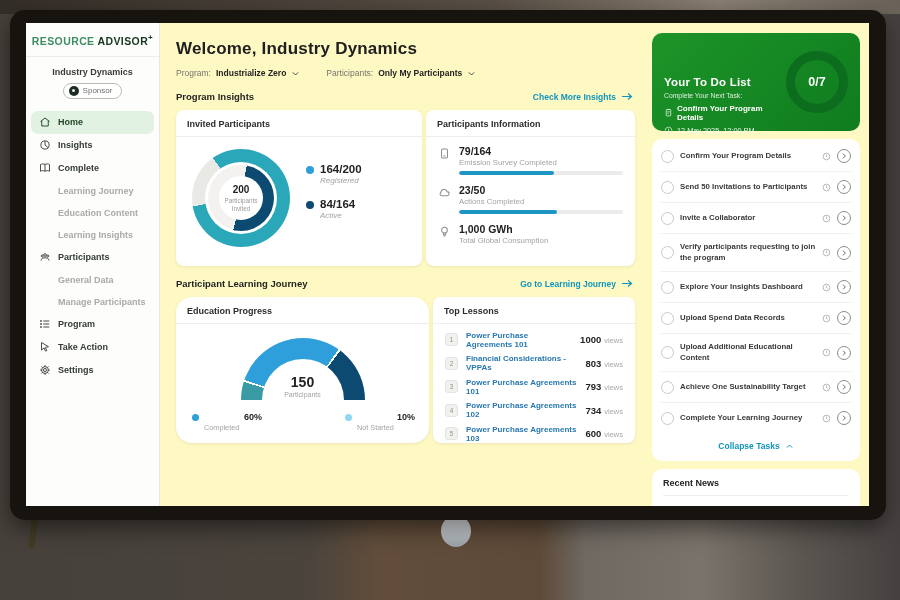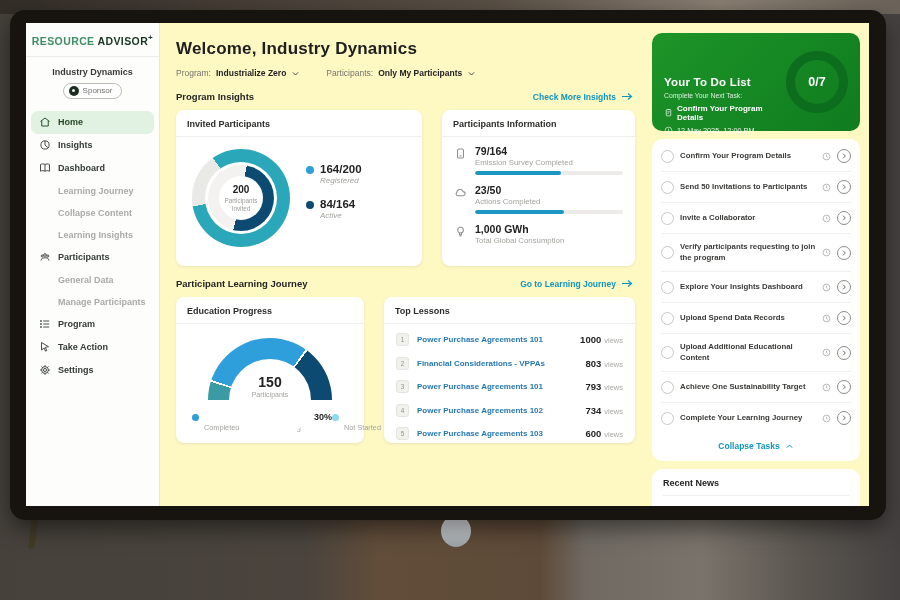--- a/index.html
+++ b/index.html
@@ -43,21 +43,21 @@
   .h1{font-size:17px;font-weight:bold;color:#202020;letter-spacing:.2px;margin:4px 0 9px;}
   .filters{display:flex;gap:26px;align-items:center;margin-bottom:13px;}
   .filter{display:flex;align-items:center;gap:5px;cursor:pointer;}
   .filter .lab{color:#74746f;font-size:8.5px;}
   .filter .val{font-weight:bold;font-size:8.5px;color:#232323;}
   .chev{width:9px;height:9px;color:#44484a;display:inline-flex;}
   .sec-head{display:flex;justify-content:space-between;align-items:center;margin:4px 2px 8px 0;}
   .sec-title{font-size:9.5px;font-weight:bold;color:#242424;}
   .sec-link{display:flex;align-items:center;gap:5px;color:#1295bd;font-weight:bold;font-size:8.5px;cursor:pointer;}
   .arrow{width:12px;height:9px;display:inline-flex;color:#1295bd;}
-  .cards{display:flex;gap:20px;}
+  .cards{display:flex;gap:4px;}
   .card{background:#fff;border-radius:8px;box-shadow:0 1px 3px rgba(60,60,55,.10);box-sizing:border-box;}
   .card .ct{font-size:9px;font-weight:bold;color:#2c2c2a;padding:9px 11px 7px;border-bottom:1px solid #efeeec;}
 
   .card-invited{width:246px;height:156px;}
   .inv-body{display:flex;align-items:center;gap:16px;padding:12px 8px 0 16px;}
   .donut{position:relative;width:98px;height:98px;}
   .d-outer{position:absolute;inset:0;border-radius:50%;}
   .d-outer::after{content:"";position:absolute;inset:13px;background:#fff;border-radius:50%;}
   .d-inner{position:absolute;inset:16px;border-radius:50%;}
   .d-inner::after{content:"";position:absolute;inset:11px;background:#fff;border-radius:50%;}
@@ -73,21 +73,21 @@
   .card-pinfo{flex:1;height:156px;}
   .pi-body{padding:8px 12px 0 12px;}
   .pi-row{display:flex;gap:8px;margin-bottom:9px;}
   .sic{width:13px;height:13px;color:#8e8e8a;margin-top:2px;}
   .pi-c{flex:1;}
   .pi-v{font-weight:bold;font-size:10.5px;color:#202020;}
   .pi-l{font-size:7.8px;color:#a3a39f;margin:1px 0 4px;}
   .track{height:4px;background:#ecebe9;border-radius:3px;overflow:hidden;}
   .fill{height:100%;background:#1e96c4;border-radius:3px;}
 
-  .card-edu{width:188px;height:146px;}
+  .card-edu{width:253px;height:146px;border-radius:16px;}
   .gauge-wrap{position:relative;width:124px;height:64px;margin:14px auto 2px;}
   .g-arc{position:absolute;left:0;top:0;width:124px;height:124px;border-radius:50%;}
   .g-hole{position:absolute;left:21px;top:21px;width:82px;height:82px;border-radius:50%;background:#fff;}
   .g-center{position:absolute;left:0;top:36px;width:124px;text-align:center;}
   .g-center .v{font-size:14px;font-weight:bold;color:#222;}
   .g-center .l{font-size:7px;color:#a3a39f;margin-top:1px;}
   .g-legend{display:flex;justify-content:space-between;padding:8px 14px 0 16px;}
   .g-legend .item{display:flex;gap:5px;}
   .g-legend .dot{width:7px;height:7px;margin-top:2px;}
   .g-legend .v{font-weight:bold;font-size:9px;color:#232323;margin-left:40px;}
@@ -169,27 +169,27 @@
               </span>
               <span>Insights</span>
             </div>
             <div class="nav-item">
               <span class="ic">
                 <svg viewBox="0 0 24 24" fill="none" stroke="currentColor" stroke-width="1.9">
                   <path d="M3 5c3-1.6 6-1.6 9 0c3-1.6 6-1.6 9 0v13.5c-3-1.6-6-1.6-9 0c-3-1.6-6-1.6-9 0Z"></path>
                   <path d="M12 5v13.5"></path>
                 </svg>
               </span>
-              <span>Dashboard</span>
+              <span>Complete</span>
             </div>
             <div class="nav-item sub">
               <span>Learning Journey</span>
             </div>
             <div class="nav-item sub">
-              <span>Collapse Content</span>
+              <span>Education Content</span>
             </div>
             <div class="nav-item sub">
               <span>Learning Insights</span>
             </div>
             <div class="nav-item">
               <span class="ic">
                 <svg viewBox="0 0 24 24" fill="none" stroke="currentColor" stroke-width="1.9">
                   <circle cx="6.5" cy="10" r="2.1"></circle>
                   <circle cx="17.5" cy="10" r="2.1"></circle>
                   <circle cx="12" cy="8" r="2.6"></circle>

